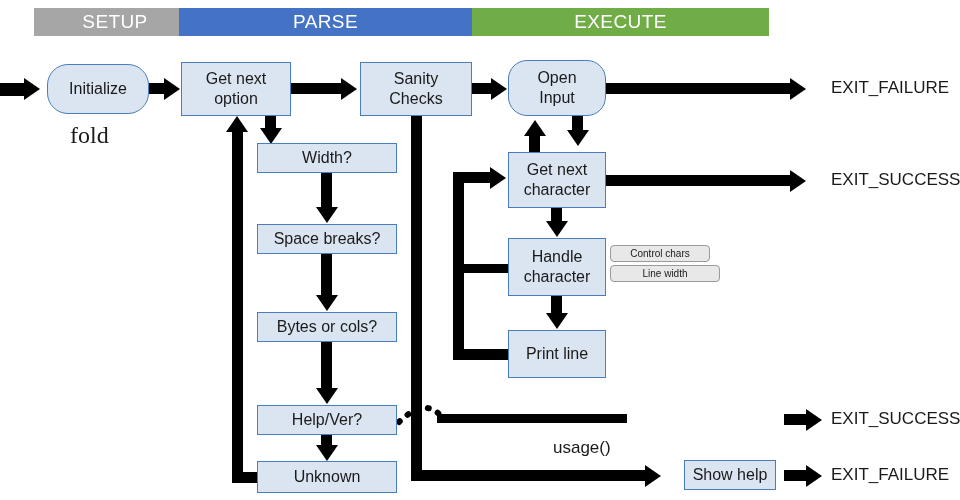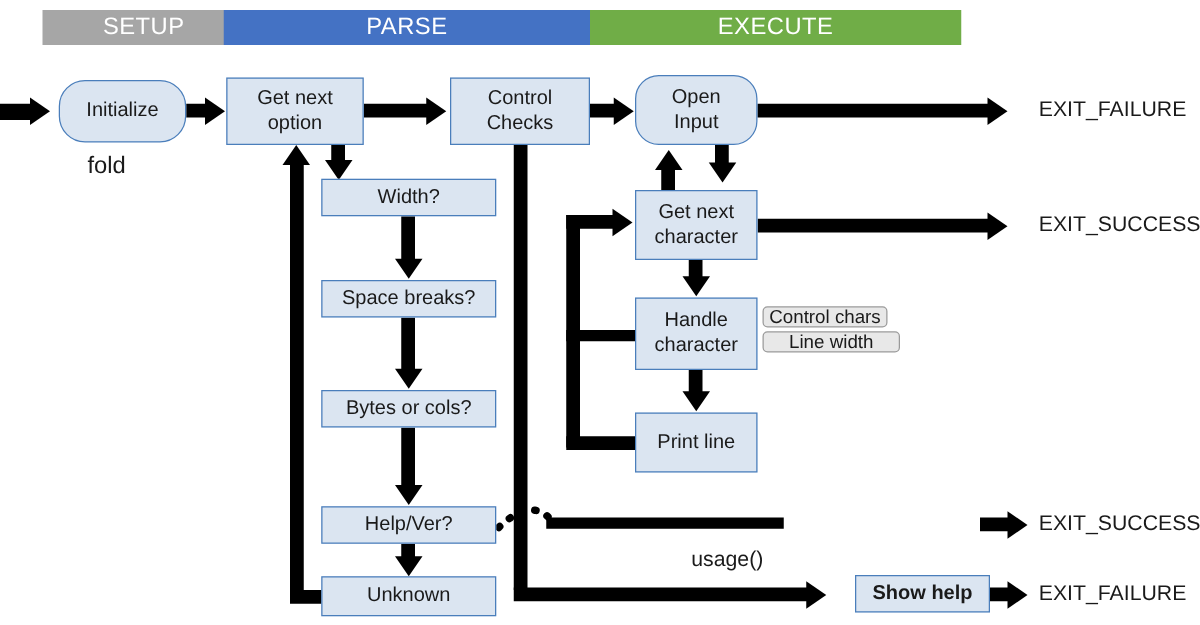--- a/index.html
+++ b/index.html
@@ -52,37 +52,37 @@
   
   .badge {
     position: absolute;
     box-sizing: border-box;
     background: #e8e8e8;
     border: 1px solid #9a9a9a;
     border-radius: 4px;
     display: flex;
     align-items: center;
     justify-content: center;
-    font-size: 15px;
+    font-size: 10px;
     color: #1a1a1a;
     font-family: "Liberation Sans", sans-serif;
     white-space: nowrap;
   }
 
   
   .label {
     position: absolute;
     color: #1a1a1a;
     font-size: 17px;
     white-space: nowrap;
     font-family: "Liberation Sans", sans-serif;
   }
   .label.mono {
-    font-family: Liberation Sans, sans-serif;
-    font-size: 19px;
+    font-family: Liberation Serif, serif;
+    font-size: 24px;
   }
 
   
   .conn {
     position: absolute;
     background: #000000;
   }
   .arrowhead {
     position: absolute;
     width: 0;
@@ -200,21 +200,21 @@
   <div class="node" style="left:47px; top:64px; width:102px; height:50px;border-radius:21px;">
     <span>Initialize</span>
   </div>
 
   <div class="node two-line" style="left:181px; top:62px; width:110px; height:54px; white-space:pre-line;">
     <span>Get next
 option</span>
   </div>
 
   <div class="node two-line" style="left:360px; top:62px; width:112px; height:54px; white-space:pre-line;">
-    <span>Control
+    <span>Sanity
 Checks</span>
   </div>
 
   <div class="node two-line" style="left:508px; top:60px; width:98px; height:56px; white-space:pre-line;border-radius:19px;">
     <span>Open
 Input</span>
   </div>
 
   <div class="node" style="left:257px; top:143px; width:140px; height:30px;">
     <span>Width?</span>
@@ -244,21 +244,21 @@
   <div class="node two-line" style="left:508px; top:238px; width:98px; height:58px; white-space:pre-line;">
     <span>Handle
 character</span>
   </div>
 
   <div class="node" style="left:508px; top:330px; width:98px; height:48px;">
     <span>Print line</span>
   </div>
 
 
-  <div class="node" style="left:684px; top:460px; width:108px; height:30px;font-weight:bold;">
+  <div class="node" style="left:684px; top:460px; width:92px; height:30px;">
     <span>Show help</span>
   </div>
 
   <div class="badge" style="left:610px; top:245px; width:100px; height:17px;">
     <span>Control chars</span>
   </div>
   <div class="badge" style="left:610px; top:265px; width:110px; height:17px;">
     <span>Line width</span>
   </div>
 

